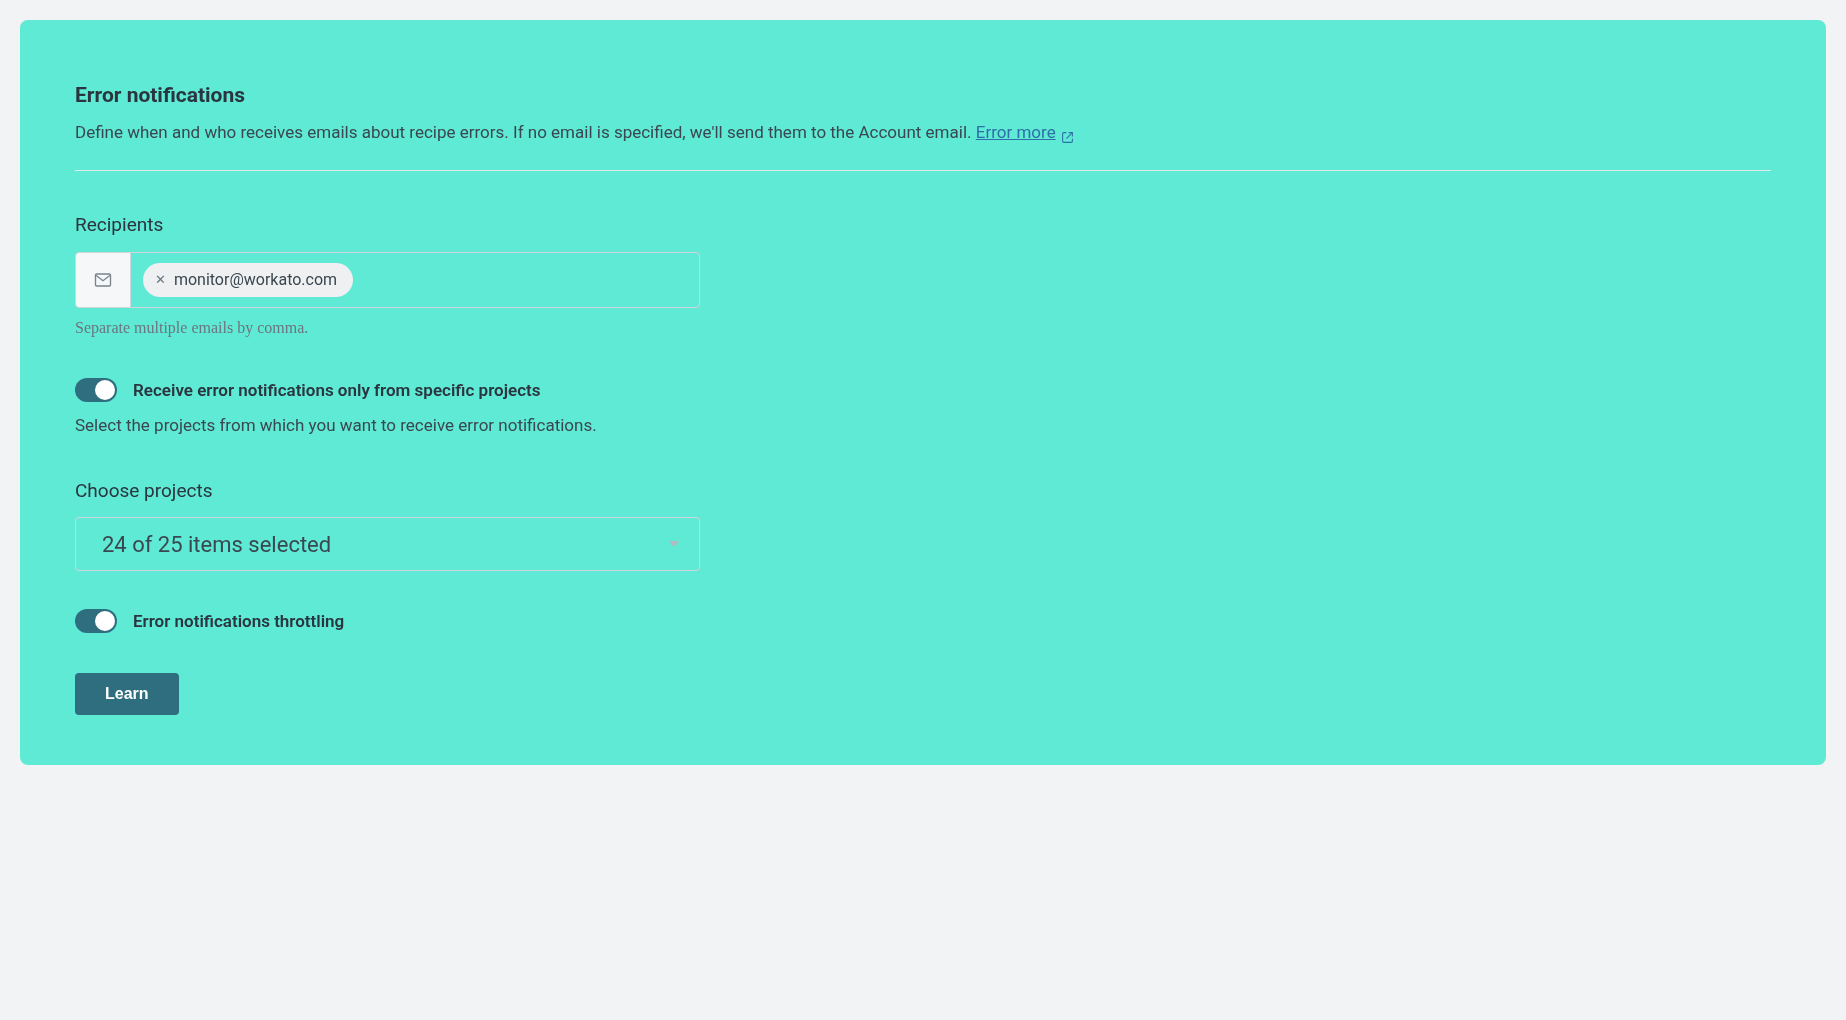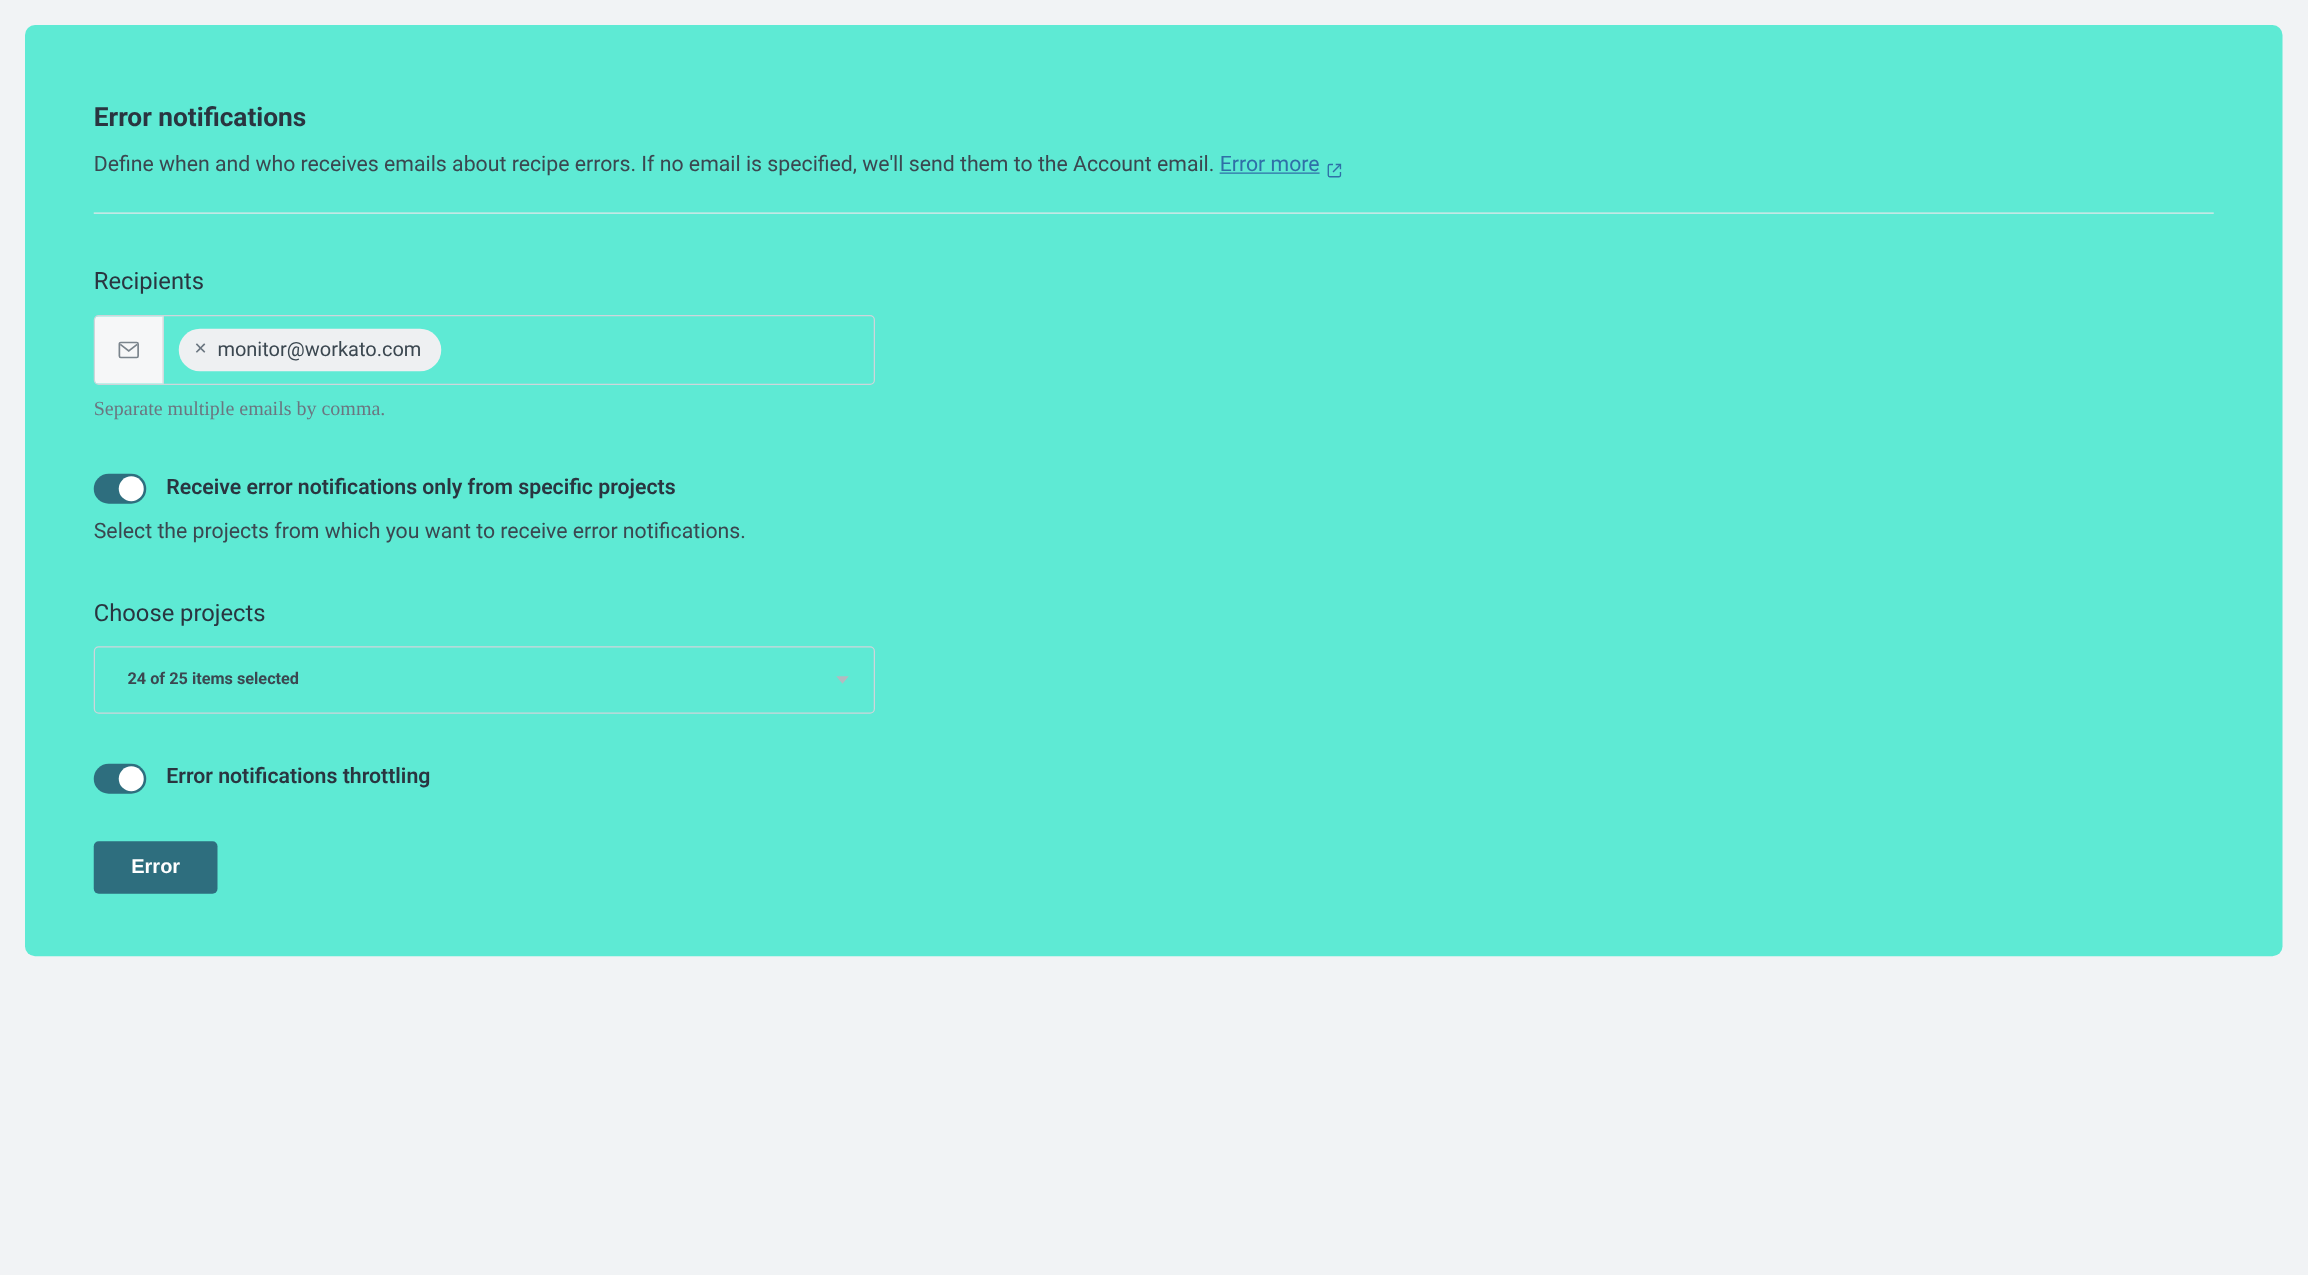--- a/index.html
+++ b/index.html
@@ -103,21 +103,21 @@
   .chip-x {
     font-size: 13px;
     color: #6b7680;
     cursor: pointer;
     line-height: 1;
   }
 
   
   .toggle-row {
     display: flex;
-    align-items: flex-end;
+    align-items: flex-start;
     gap: 16px;
     margin-bottom: 6px;
   }
   .toggle {
     width: 42px;
     height: 24px;
     background: #2e6e7e;
     border-radius: 999px;
     position: relative;
     cursor: pointer;
@@ -143,22 +143,21 @@
     width: 625px;
     border: 1px solid #cfd5da;
     border-radius: 4px;
     height: 54px;
     display: flex;
     align-items: center;
     justify-content: space-between;
     padding: 0 20px 0 26px;
     cursor: pointer;
     color: #3b4750;
-    font-size: 13px;
-    font-weight: bold;
+    font-size: 22px;
   }
   .select .caret {
     width: 0; height: 0;
     border-left: 5px solid transparent;
     border-right: 5px solid transparent;
     border-top: 6px solid #b3bac0;
   }
 
   
   .btn-primary {
@@ -239,15 +238,15 @@
   
   <div class="field-block">
     <div class="toggle-row">
       <div class="toggle">
         <div class="knob"></div>
       </div>
       <span class="toggle-label">Error notifications throttling</span>
     </div>
   </div>
 
-  <button class="btn-primary">Error</button>
+  <button class="btn-primary">Learn</button>
 
 </div>
 
 </body></html>

